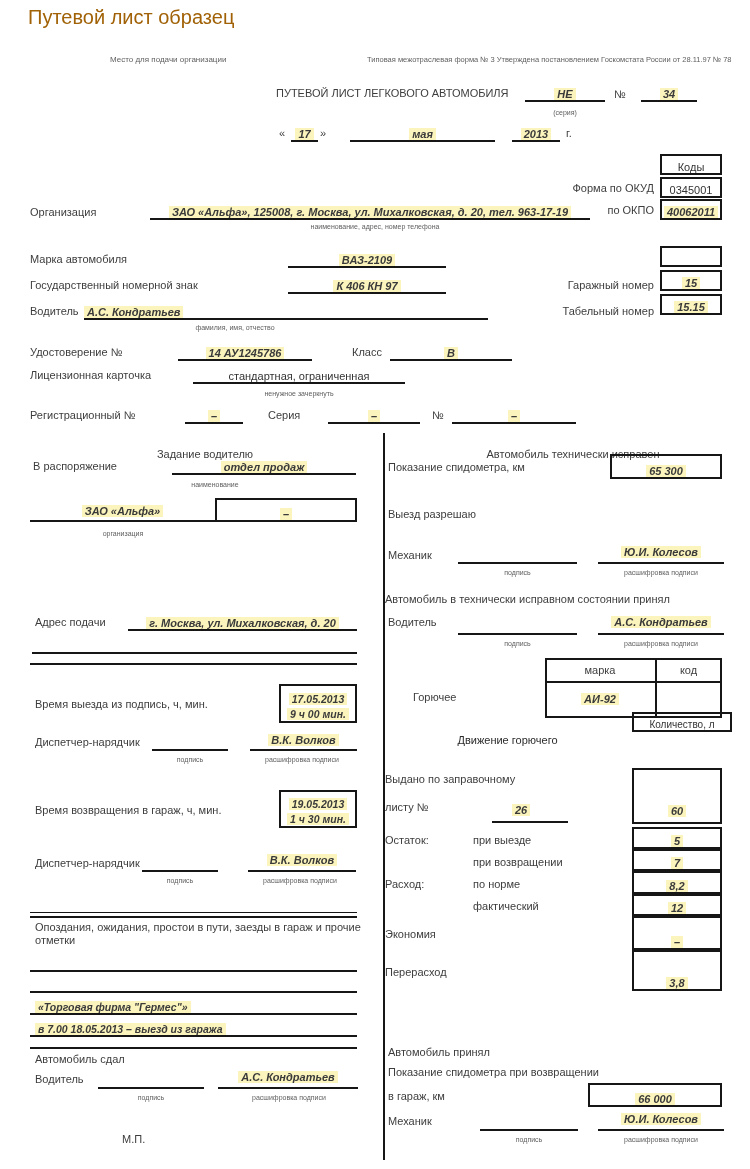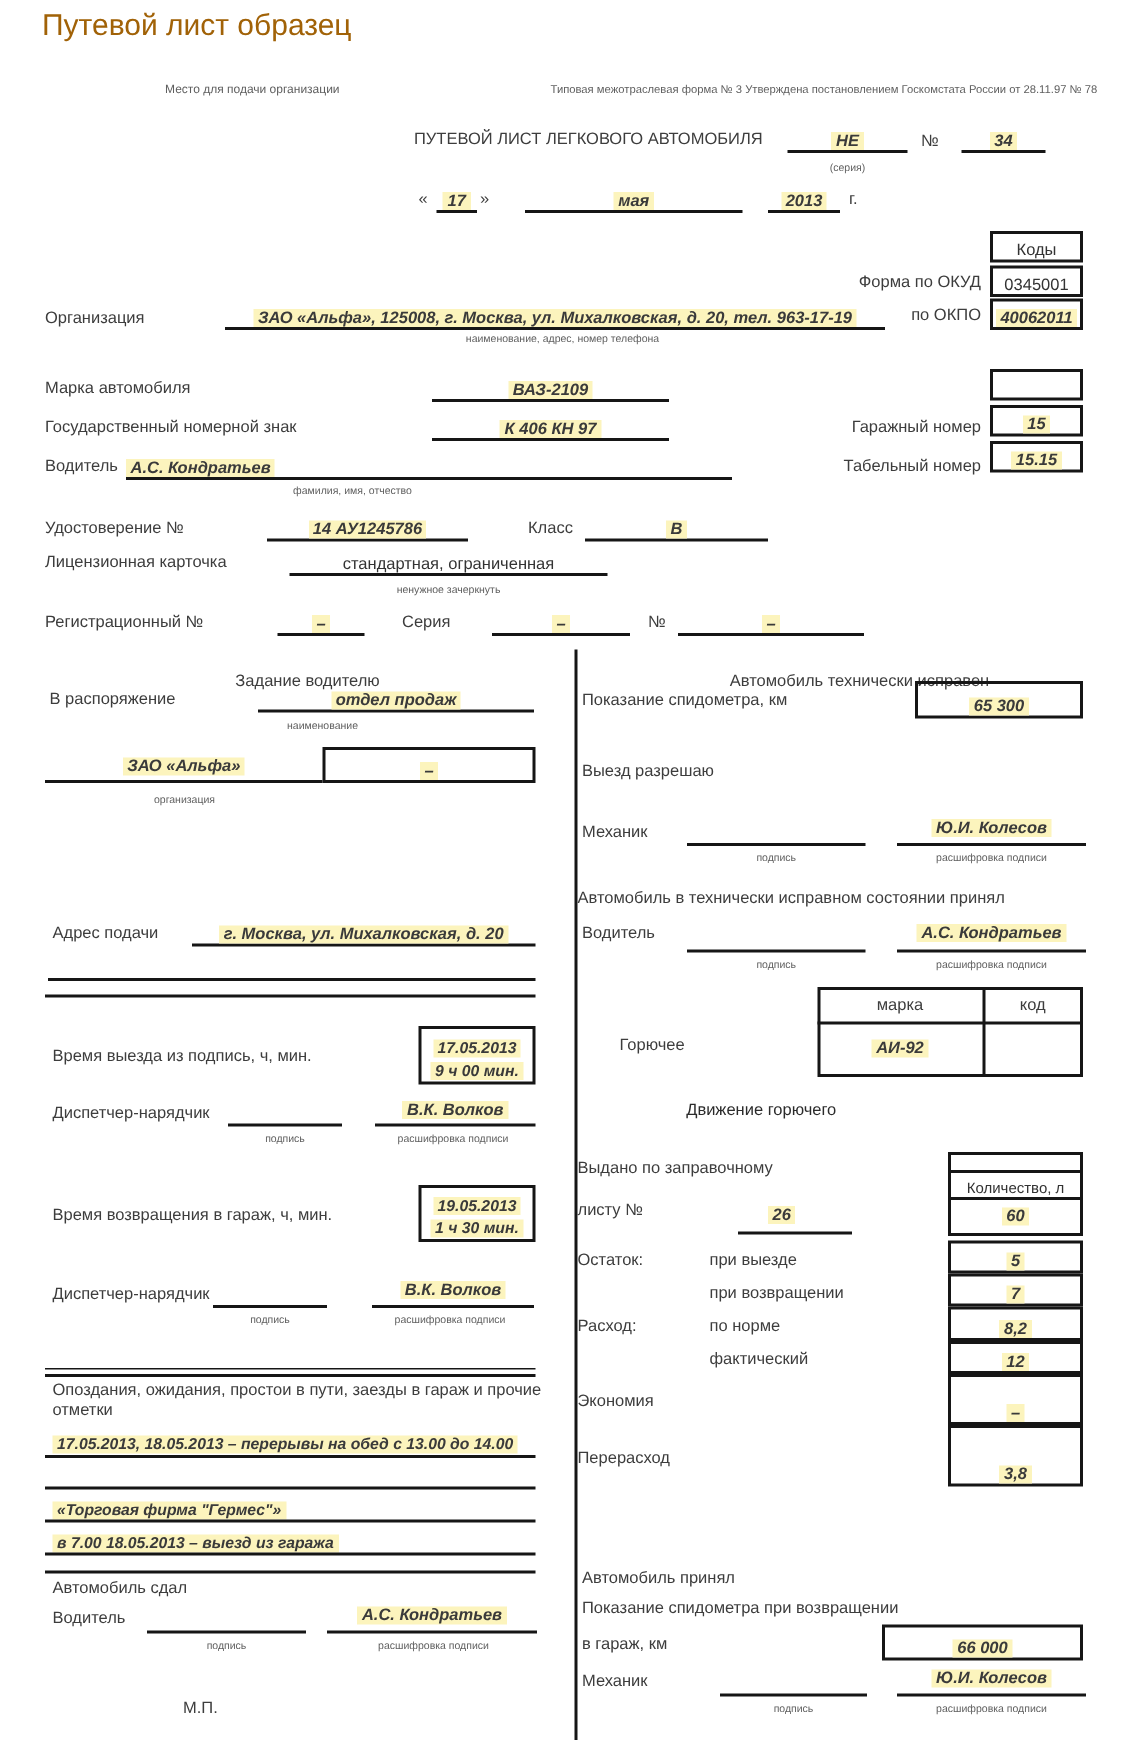--- a/index.html
+++ b/index.html
@@ -144,21 +144,20 @@
   <div class="abs hdr" style="left:248px;top:854px;width:108px"><span class="val">В.К. Волков</span></div>
   <div class="abs ln" style="left:248px;top:870px;width:108px"></div>
   <div class="abs cap" style="left:142px;top:877px;width:76px">подпись</div>
   <div class="abs cap" style="left:236px;top:877px;width:128px">расшифровка подписи</div>
 
   <div class="abs ln1" style="left:30px;top:912px;width:327px"></div>
   <div class="abs ln" style="left:30px;top:916px;width:327px"></div>
 
   <div class="abs lbl wrap" style="left:35px;top:921px;width:330px;white-space:normal">Опоздания, ожидания, простои в пути, заезды в гараж и прочие отметки</div>
 
-  <div class="abs" style="left:35px;top:953px"><span class="val vsm">17.05.2013, 18.05.2013 – перерывы на обед с 13.00 до 14.00</span></div>
   <div class="abs ln" style="left:30px;top:970px;width:327px"></div>
   <div class="abs ln" style="left:30px;top:991px;width:327px"></div>
   <div class="abs" style="left:35px;top:997px"><span class="val vsm">«Торговая фирма "Гермес"»</span></div>
   <div class="abs ln" style="left:30px;top:1013px;width:327px"></div>
   <div class="abs" style="left:35px;top:1019px"><span class="val vsm">в 7.00 18.05.2013 – выезд из гаража</span></div>
   <div class="abs ln" style="left:30px;top:1035px;width:327px"></div>
 
   <div class="abs ln" style="left:30px;top:1047px;width:327px"></div>
   <div class="abs lbl" style="left:35px;top:1053px">Автомобиль сдал</div>
   <div class="abs lbl" style="left:35px;top:1073px">Водитель</div>
@@ -195,21 +194,21 @@
 
   <div class="abs lbl" style="left:413px;top:691px">Горючее</div>
   <div class="abs bx" style="left:545px;top:658px;width:177px;height:60px"></div>
   <div class="abs vline" style="left:655px;top:658px;height:60px"></div>
   <div class="abs ln" style="left:545px;top:681px;width:177px"></div>
   <div class="abs hdr" style="left:545px;top:664px;width:110px">марка</div>
   <div class="abs hdr" style="left:655px;top:664px;width:67px">код</div>
   <div class="abs hdr" style="left:545px;top:693px;width:110px"><span class="val">АИ-92</span></div>
 
   <div class="abs bhdr" style="left:430px;top:734px;width:155px">Движение горючего</div>
-  <div class="abs bx" style="left:632px;top:780px;width:90px;height:20px">
+  <div class="abs bx" style="left:632px;top:712px;width:100px;height:20px">
       <span class="pv" style="font-size:10px">Количество, л</span>
     </div>
 
   <div class="abs lbl" style="left:385px;top:773px">Выдано по заправочному</div>
   <div class="abs lbl" style="left:385px;top:801px">листу №</div>
   <div class="abs" style="left:512px;top:800px"><span class="val">26</span></div>
   <div class="abs ln" style="left:492px;top:821px;width:76px"></div>
   <div class="abs bx be" style="left:632px;top:768px;width:90px;height:56px">
       <span class="val">60</span>
     </div>

